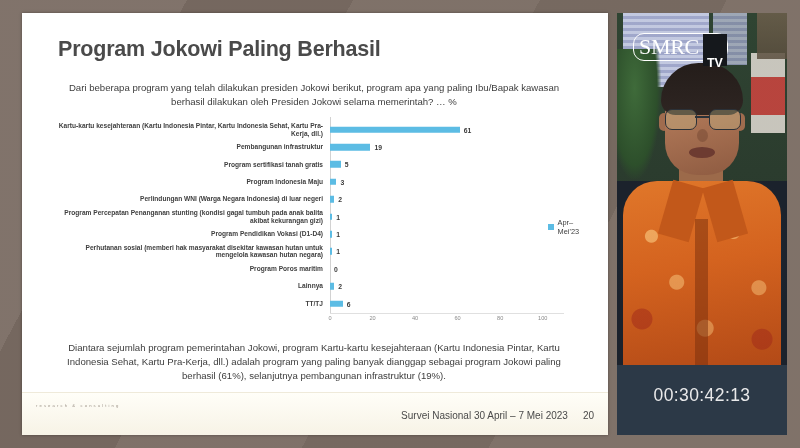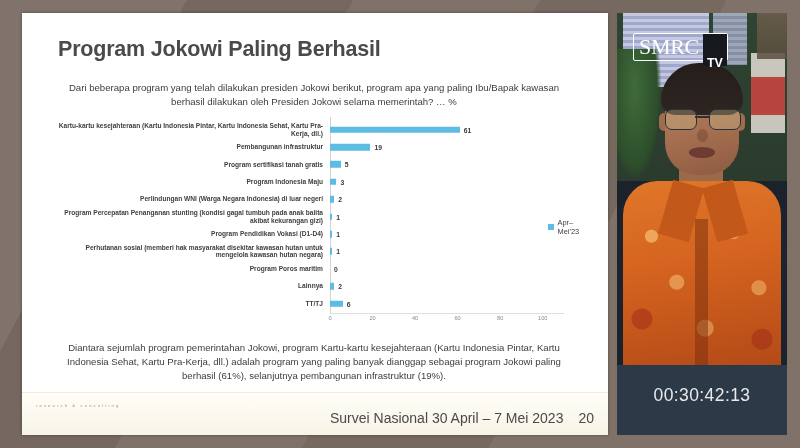--- a/index.html
+++ b/index.html
@@ -92,21 +92,21 @@
     font-size:15px;letter-spacing:0.5px;color:#6b6359;
     border-bottom:1px solid #8d8479;padding-bottom:1px;
   }
   #logo .lg2{
     font-size:4.2px;letter-spacing:2.1px;color:#9b9287;margin-top:2px;
     text-align:center;
   }
   #foot-right{
     position:absolute;right:14px;top:17px;
     display:flex;align-items:baseline;gap:15px;
-    font-size:14px;color:#4a4a4a;
+    font-size:10px;color:#4a4a4a;
   }
   
   #video{
     position:absolute;left:617px;top:13px;width:170px;height:422px;
     overflow:hidden;background:#1c2430;
   }
   #vid-scene{position:absolute;left:0;top:0;width:100%;height:352px;overflow:hidden;}
   #bg-wall{
     position:absolute;inset:0;
     background:linear-gradient(180deg,#2f4432 0%,#2b3c2e 45%,#243227 100%);
@@ -203,21 +203,21 @@
     background:#2c3947;
   }
   #timecode{
     position:absolute;left:0;top:372px;width:100%;
     text-align:center;font-size:17.5px;color:#e9e9ea;letter-spacing:0.4px;
   }
   
   #smrc{
     position:absolute;left:16px;top:20px;
     display:flex;align-items:stretch;
-    border:1.4px solid #ffffff;border-radius:2px;
+    border:1.4px solid #ffffff;border-radius:11px;
     height:26px;
   }
   #smrc .word{
     font-family:"Liberation Serif", serif;
     font-size:22px;line-height:26px;color:#ffffff;
     padding:0 4px 0 5px;letter-spacing:-0.3px;
   }
   #smrc .tv{
     background:#15181c;color:#ffffff;
     font-size:12.5px;font-weight:bold;line-height:26px;

